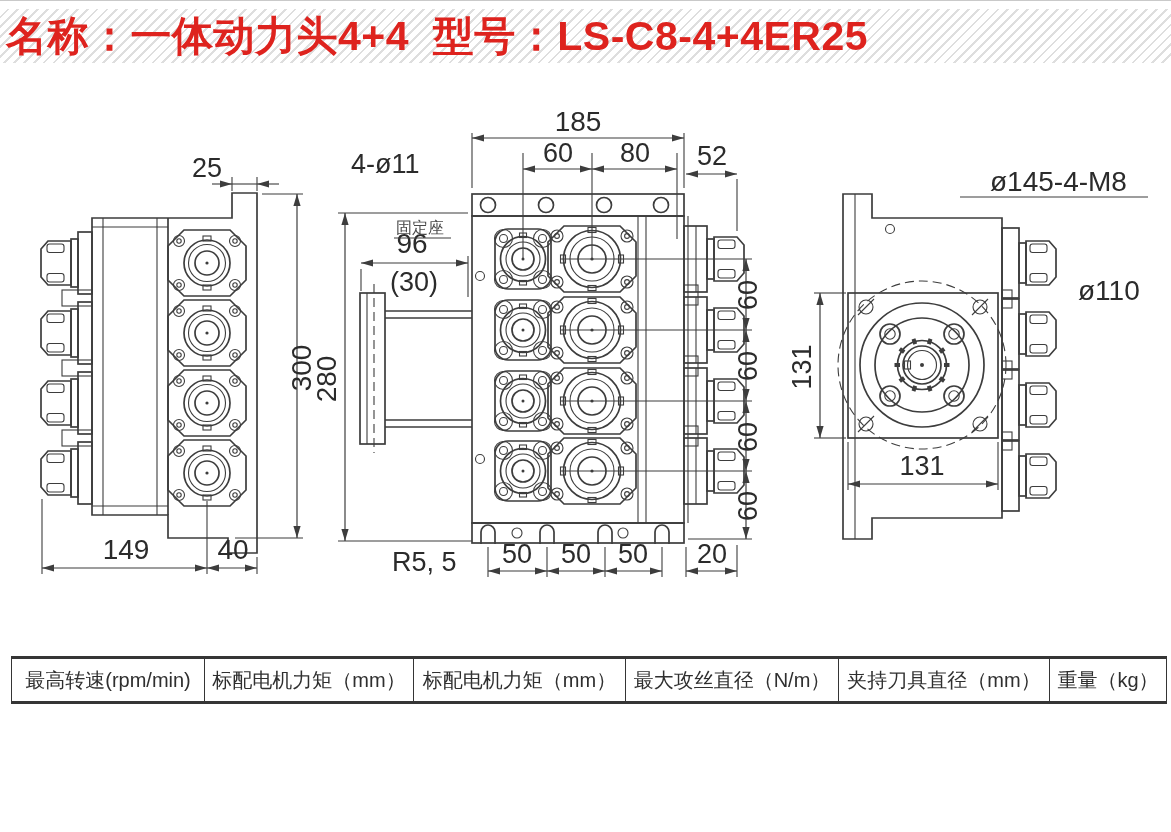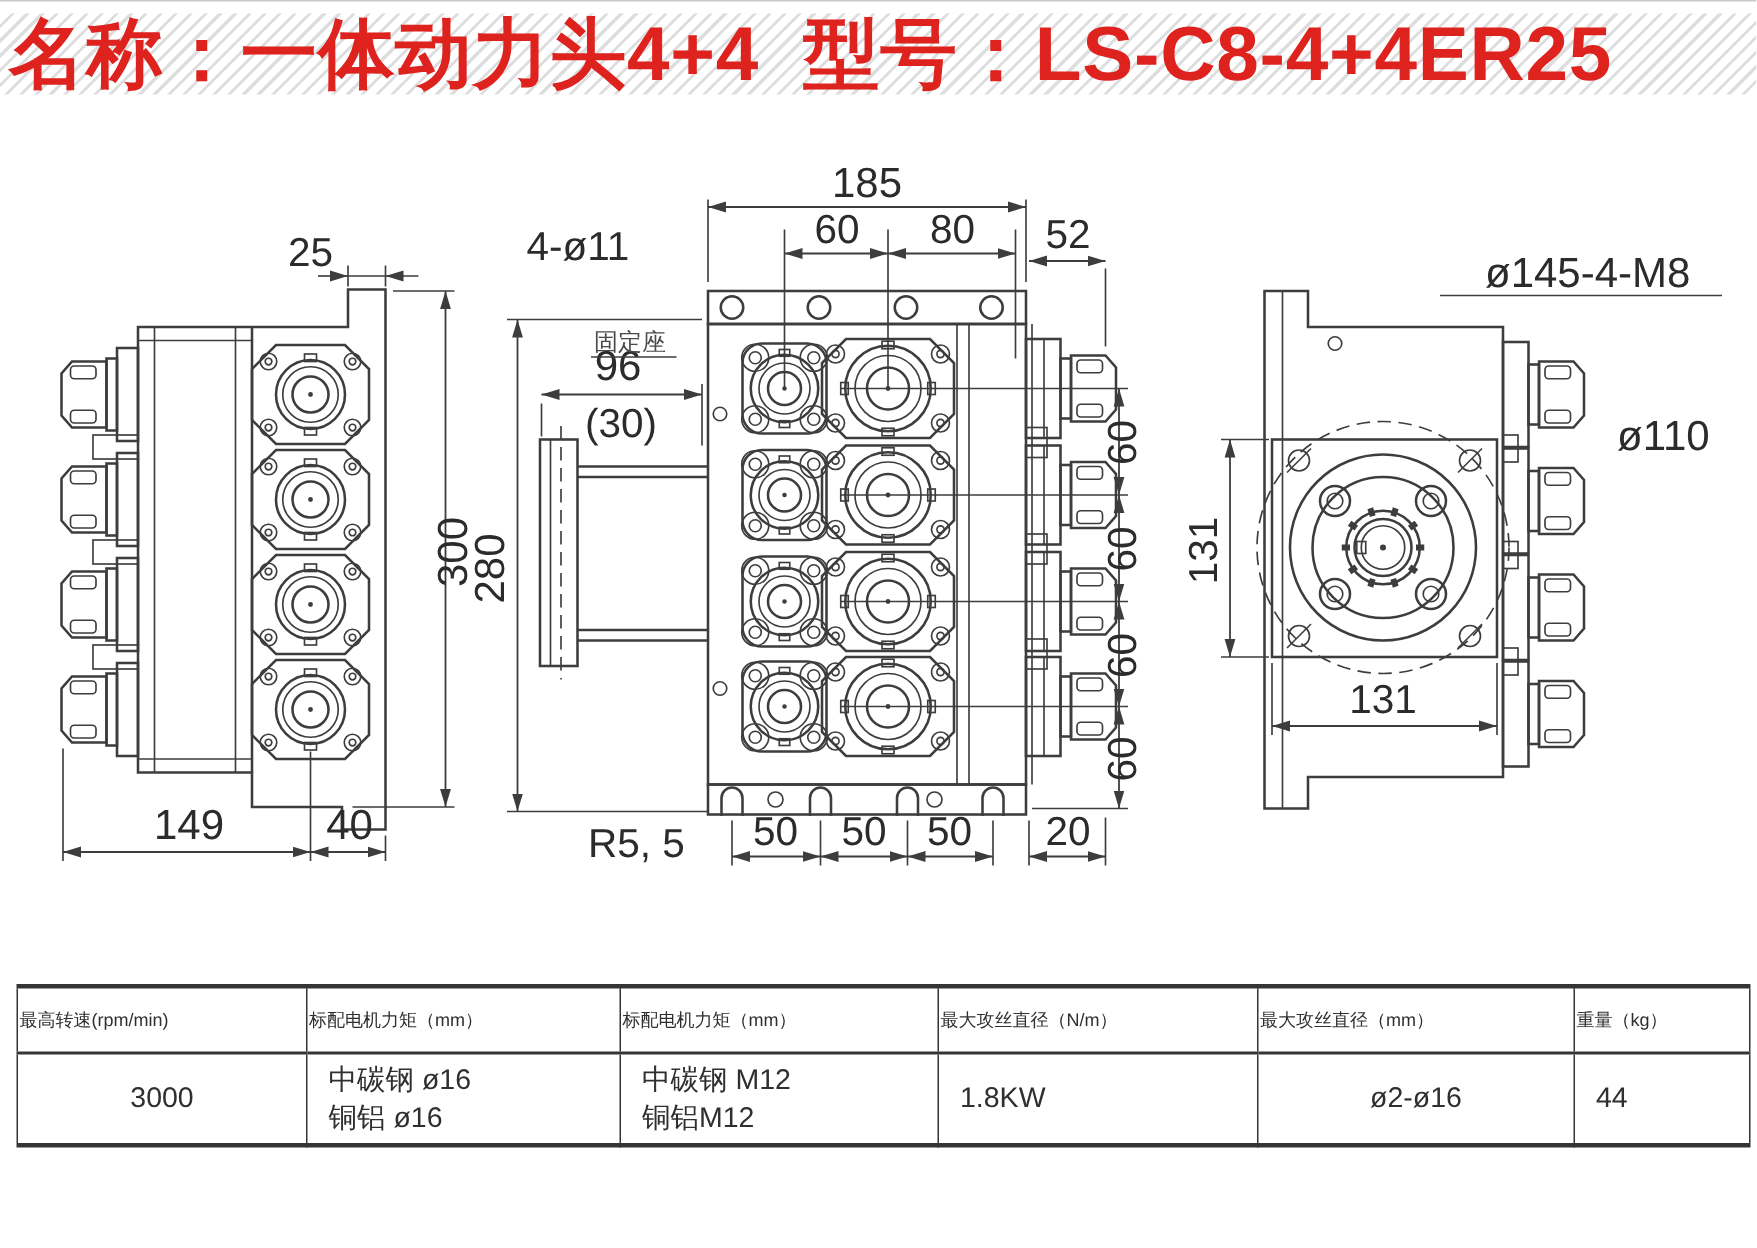--- a/index.html
+++ b/index.html
@@ -1,39 +1,39 @@
 <!DOCTYPE html>
 <html><head>
 <meta charset="utf-8">
 <style>
   html,body{margin:0;padding:0;background:#fff;}
   .page{position:relative;width:1171px;height:832px;background:#fff;overflow:hidden;
         font-family:"Liberation Sans",sans-serif;border-top:1px solid #c9c9c9;box-sizing:border-box;}
   
   .banner{position:absolute;left:0;top:8px;width:1171px;height:54px;
           background:repeating-linear-gradient(135deg,#ffffff 0px,#ffffff 5px,#dedede 5px,#dedede 7px);}
-  .banner .t{position:absolute;left:6px;top:0;line-height:54px;font-size:51px;font-weight:bold;
+  .banner .t{position:absolute;left:6px;top:0;line-height:54px;font-size:41px;font-weight:bold;
              color:#de231e;letter-spacing:.5px;white-space:pre;}
   
   svg{position:absolute;left:0;top:0;}
   .ol{stroke:#3d3d3d;stroke-width:1.7;fill:none;stroke-linejoin:miter;}
   .tl{stroke:#3d3d3d;stroke-width:1.1;fill:none;}
   .dim{stroke:#3d3d3d;stroke-width:1.2;fill:none;marker-start:url(#ma);marker-end:url(#ma);}
   . led{stroke:#3d3d3d;stroke-width:1.2;fill:none;marker-end:url(#ma);}
   .ext{stroke:#3d3d3d;stroke-width:1.1;fill:none;}
   .dsh{stroke:#3d3d3d;stroke-width:1.1;fill:none;stroke-dasharray:9 5;}
   .dt{font-family:"Liberation Sans",sans-serif;font-size:27px;fill:#2b2b2b;}
   .dt2{font-family:"Liberation Sans",sans-serif;font-size:28px;fill:#2b2b2b;}
   .ct{font-family:"Liberation Sans",sans-serif;font-size:16px;fill:#4a4a4a;}
   .dot{fill:#3d3d3d;stroke:none;}
   
   .spec{position:absolute;left:11px;top:655px;width:1155px;border-collapse:collapse;table-layout:fixed;
         border-top:3px solid #353535;border-bottom:3px solid #353535;color:#2f2f2f;}
   .spec td{border:1.4px solid #353535;vertical-align:middle;}
-  .spec tr.hd td{height:40px;font-size:12px;text-align:left;border-bottom:2.6px solid #353535;}
+  .spec tr.hd td{height:40px;font-size:20px;text-align:center;border-bottom:2.6px solid #353535;}
   .spec tr.bd td{height:57px;font-size:19px;line-height:25px;}
   .c-center{text-align:center;}
   .c-left{text-align:left;padding-left:14px;}
 </style>
 </head>
 <body>
 
 <div class="page">
 
   <div class="banner">
@@ -364,33 +364,19 @@
       <col style="width:213px">
         <col style="width:211px">
         <col style="width:117px">
     </colgroup>
     <tbody>
         <tr class="hd">
       <td>最高转速(rpm/min)</td>
       <td>标配电机力矩（mm）</td>
       <td>标配电机力矩（mm）</td>
       <td>最大攻丝直径（N/m）</td>
-      <td>最大攻丝直径（mm）</td>
+      <td>夹持刀具直径（mm）</td>
       <td>重量（kg）</td>
-    </tr>
-    <tr class="bd">
-      <td class="c-center">3000</td>
-      <td class="c-left">
-        <div>中碳钢 ø16</div>
-        <div>铜铝 ø16</div>
-      </td>
-      <td class="c-left">
-        <div>中碳钢 M12</div>
-        <div>铜铝M12</div>
-      </td>
-      <td class="c-left">1.8KW</td>
-      <td class="c-center">ø2-ø16</td>
-      <td class="c-left">44</td>
     </tr>
   </tbody>
     </table>
 
 </div>
 
 </body></html>

